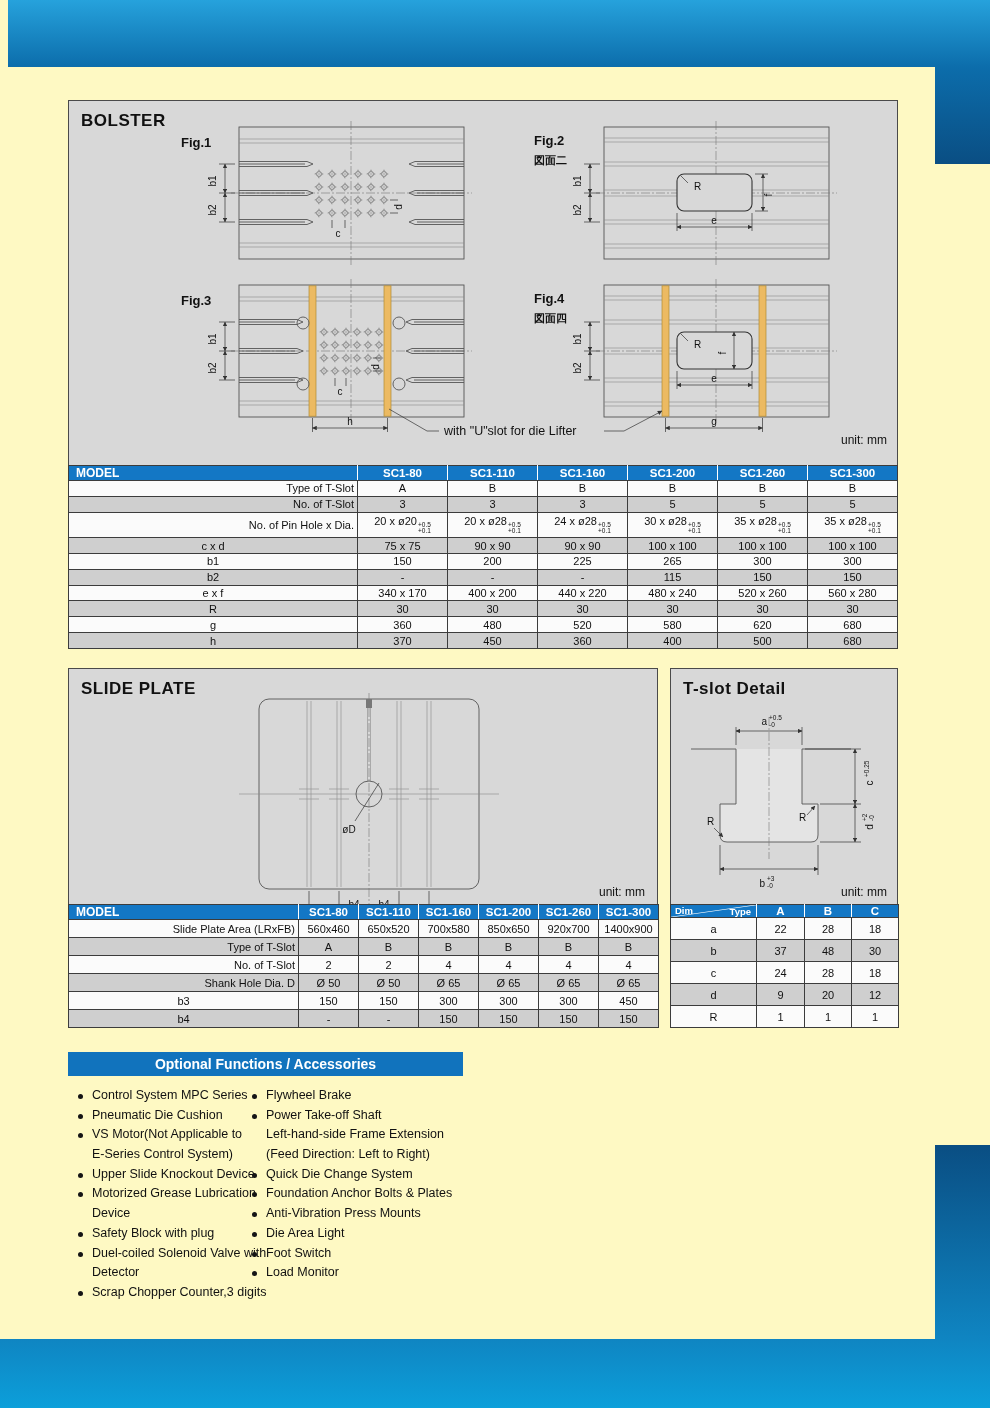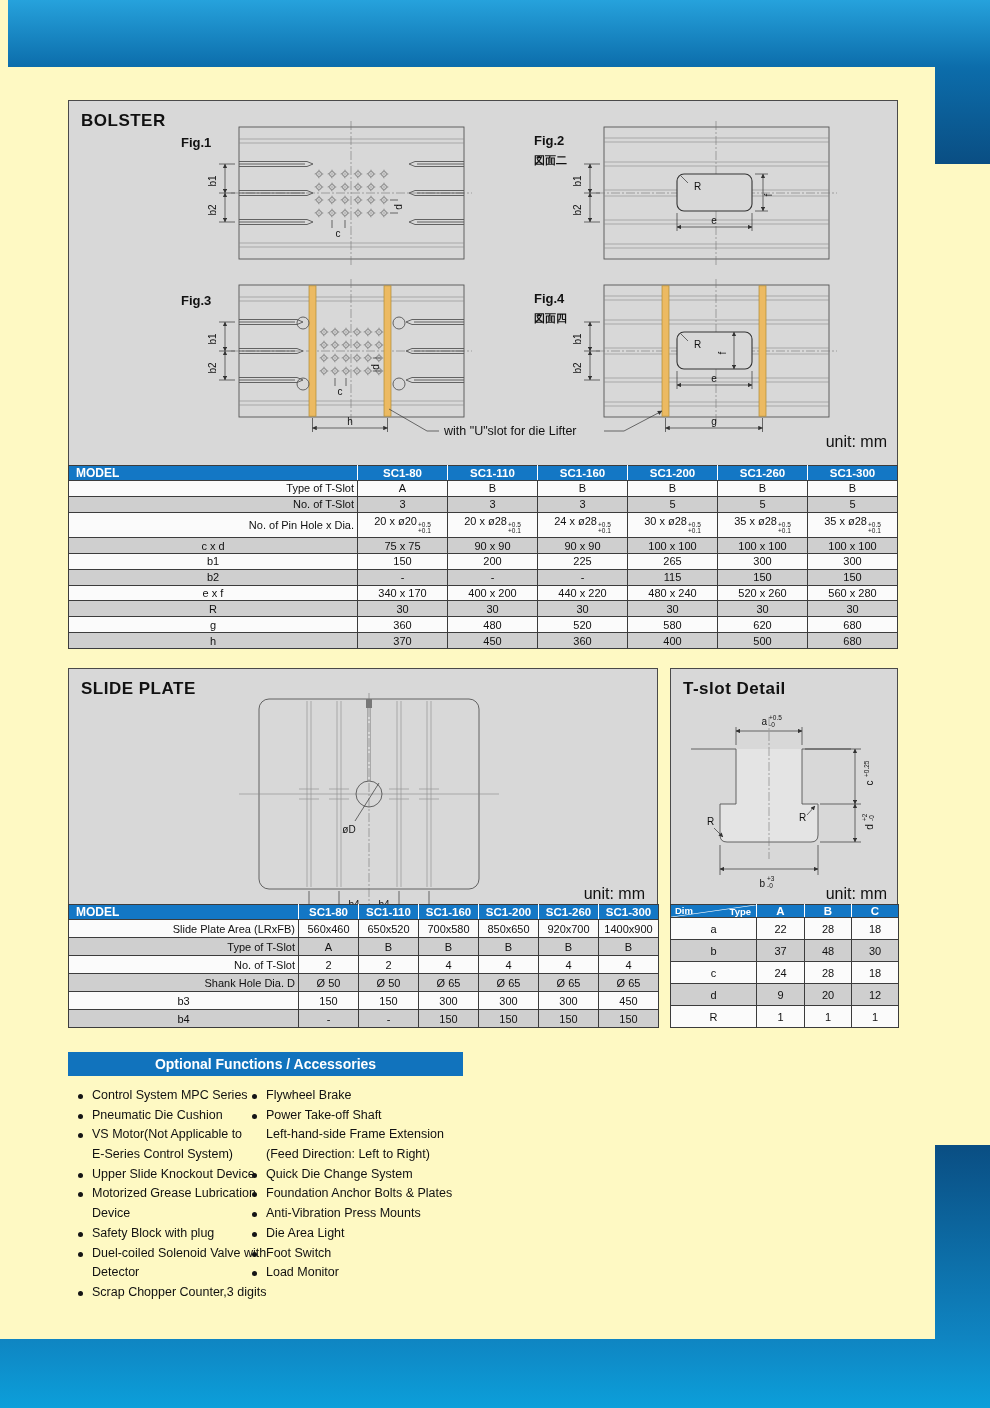--- a/index.html
+++ b/index.html
@@ -15,21 +15,21 @@
   .band-bottom{position:absolute;left:0;top:1339px;width:990px;height:69px;
             background:linear-gradient(to bottom,#0f85c2,#0c9fda);}
   
   .panel{position:absolute;background:#d8d8d8;border:1.5px solid #4a4a4a;box-sizing:border-box;}
   .panel-bolster{left:68px;top:100px;width:830px;height:549px;}
   .panel-slide{left:68px;top:668px;width:590px;height:360px;}
   .panel-tslot{left:670px;top:668px;width:228px;height:360px;}
   .panel-title{position:absolute;left:12px;top:10px;font-size:17px;font-weight:bold;letter-spacing:0.5px;}
   .fig-label{position:absolute;font-size:13px;font-weight:bold;}
   .fig-sub{position:absolute;font-size:11px;font-weight:bold;}
-  .unit-label{position:absolute;font-size:16px;text-align:center;}
+  .unit-label{position:absolute;font-size:12px;text-align:center;}
   .uslot-note{position:absolute;font-size:12.5px;}
   svg.fig{position:absolute;overflow:visible;}
   svg .ln{stroke:#555;stroke-width:0.9;fill:none;}
   svg .thin{stroke:#8a8a8a;stroke-width:0.6;fill:none;}
   svg .dim{stroke:#333;stroke-width:0.7;fill:none;}
   svg .cl{stroke:#777;stroke-width:0.6;fill:none;stroke-dasharray:9 2 2 2;}
   svg text{font-family:"Liberation Sans","DejaVu Sans",sans-serif;font-size:10px;fill:#111;}
   svg text.tolt{font-size:6.5px;}
   svg .bar{fill:#ecba62;stroke:#b08a35;stroke-width:0.7;}
   

